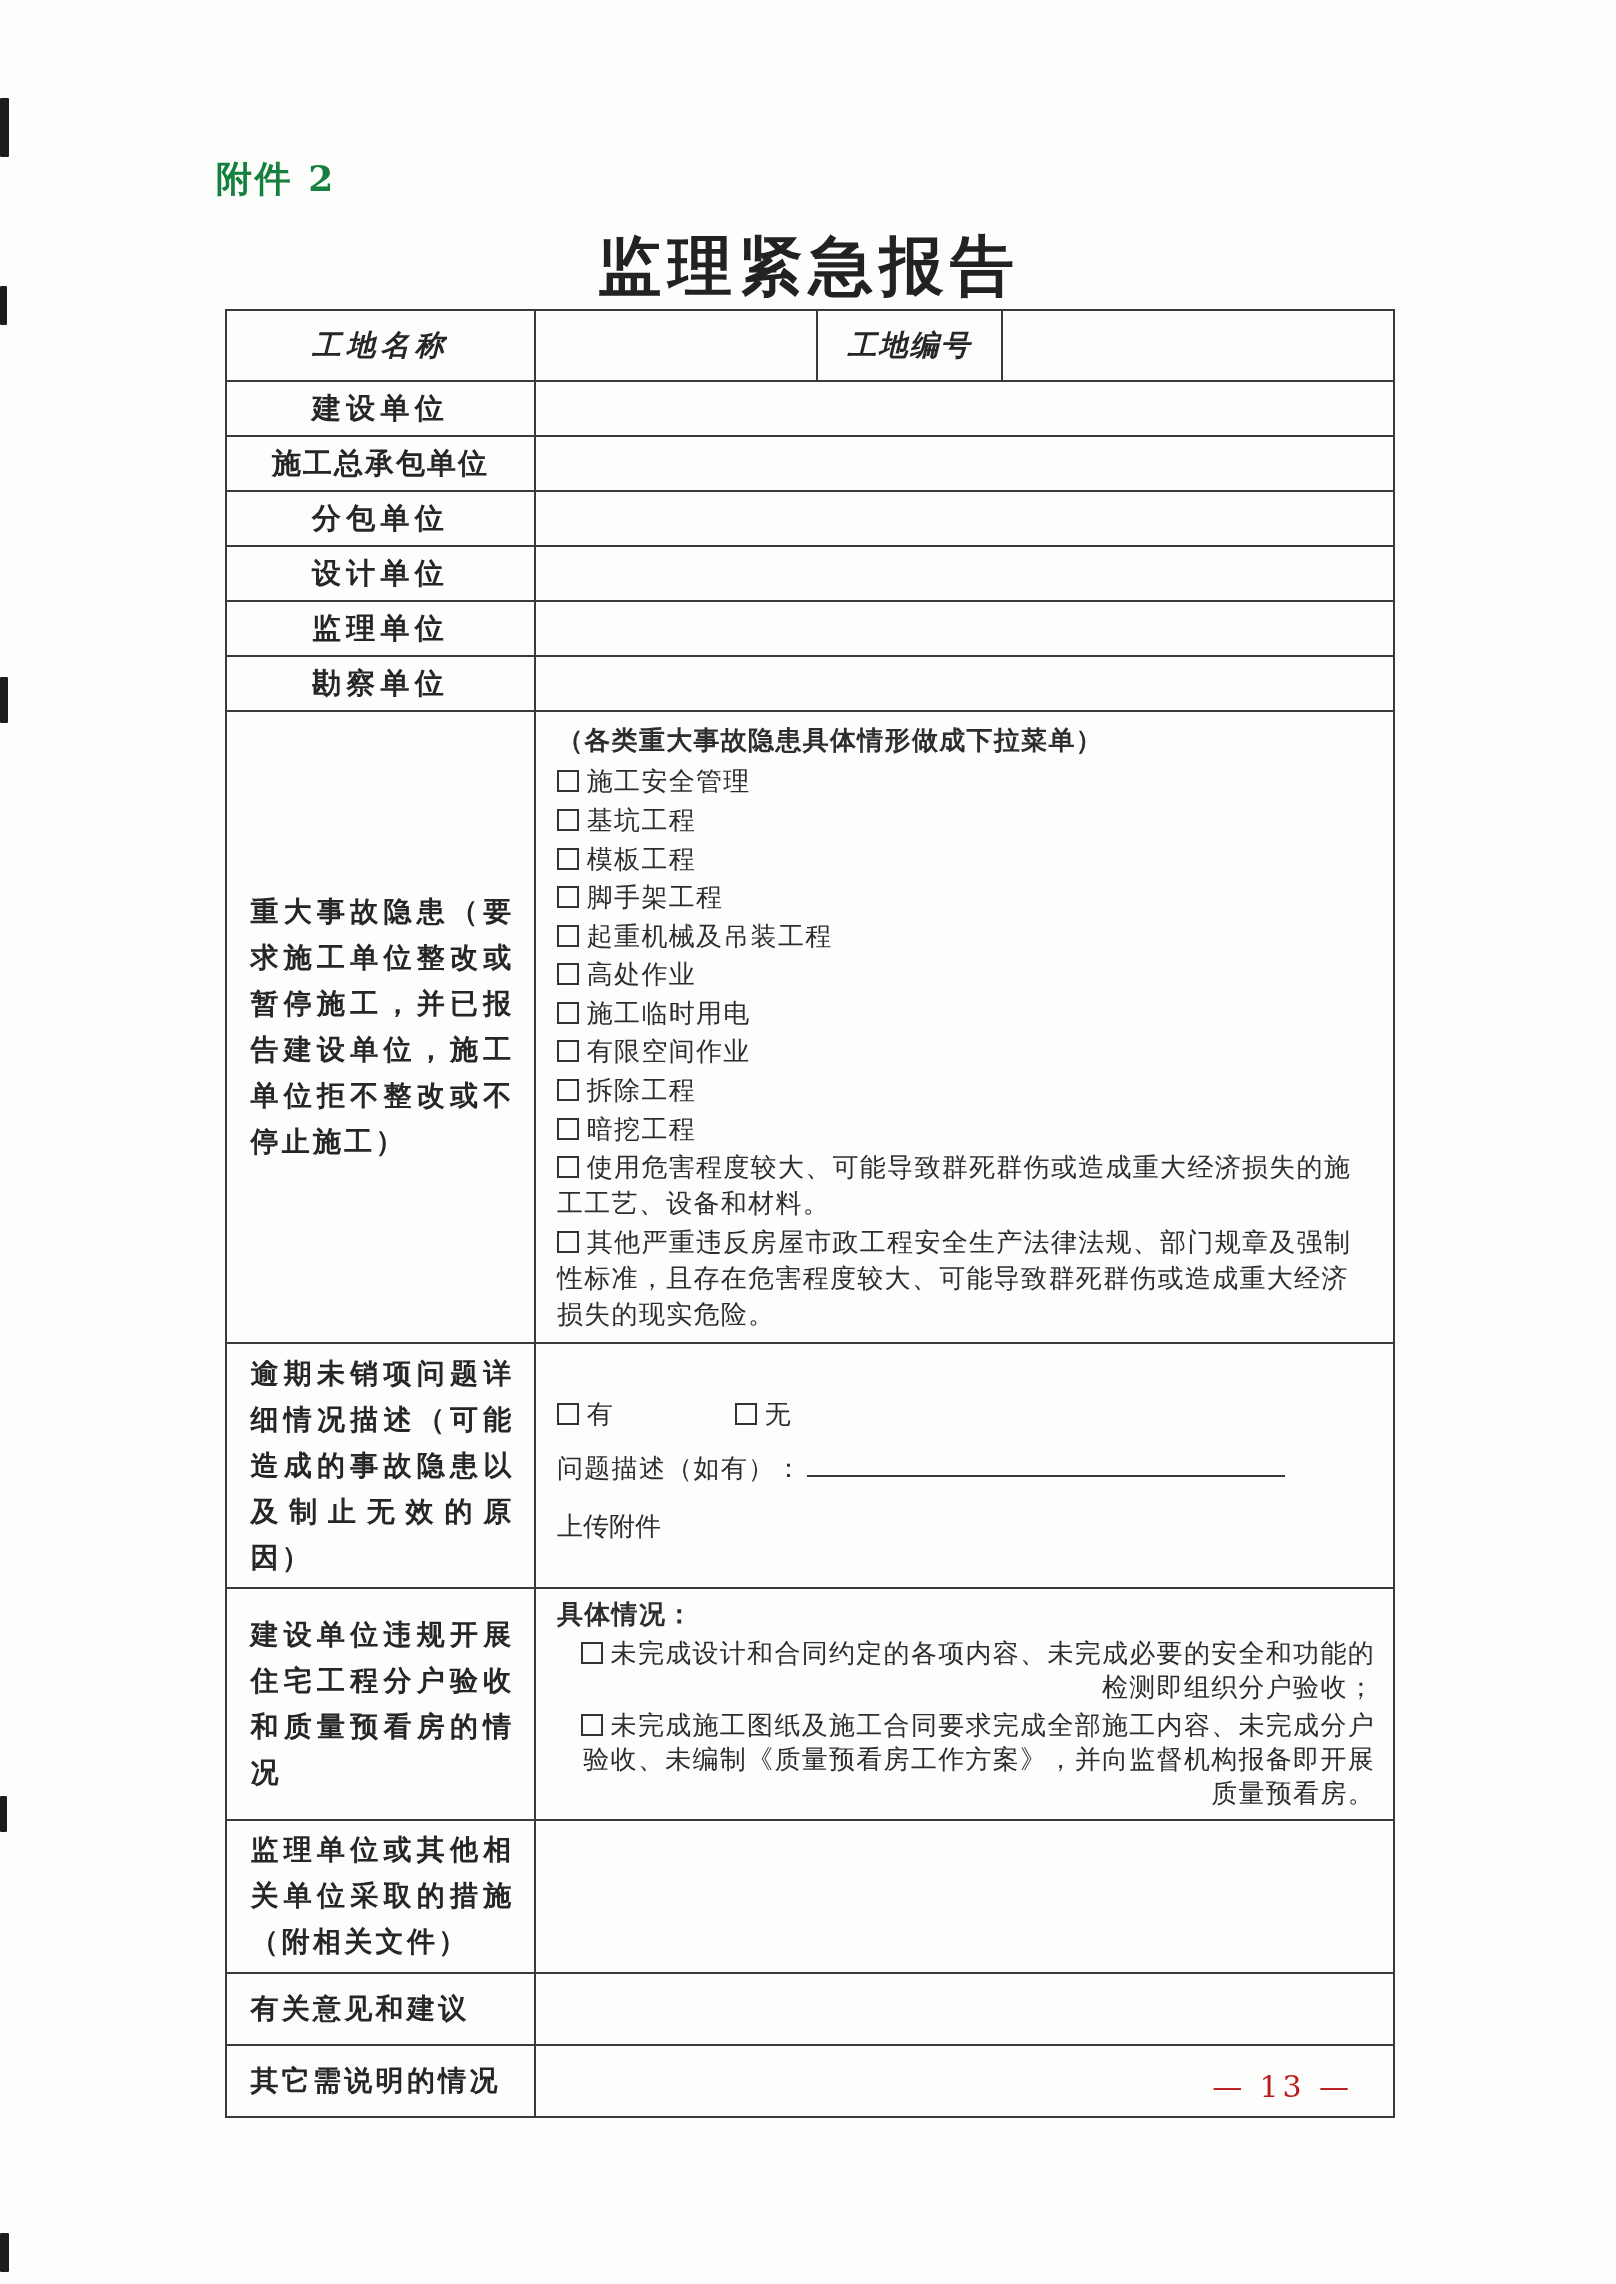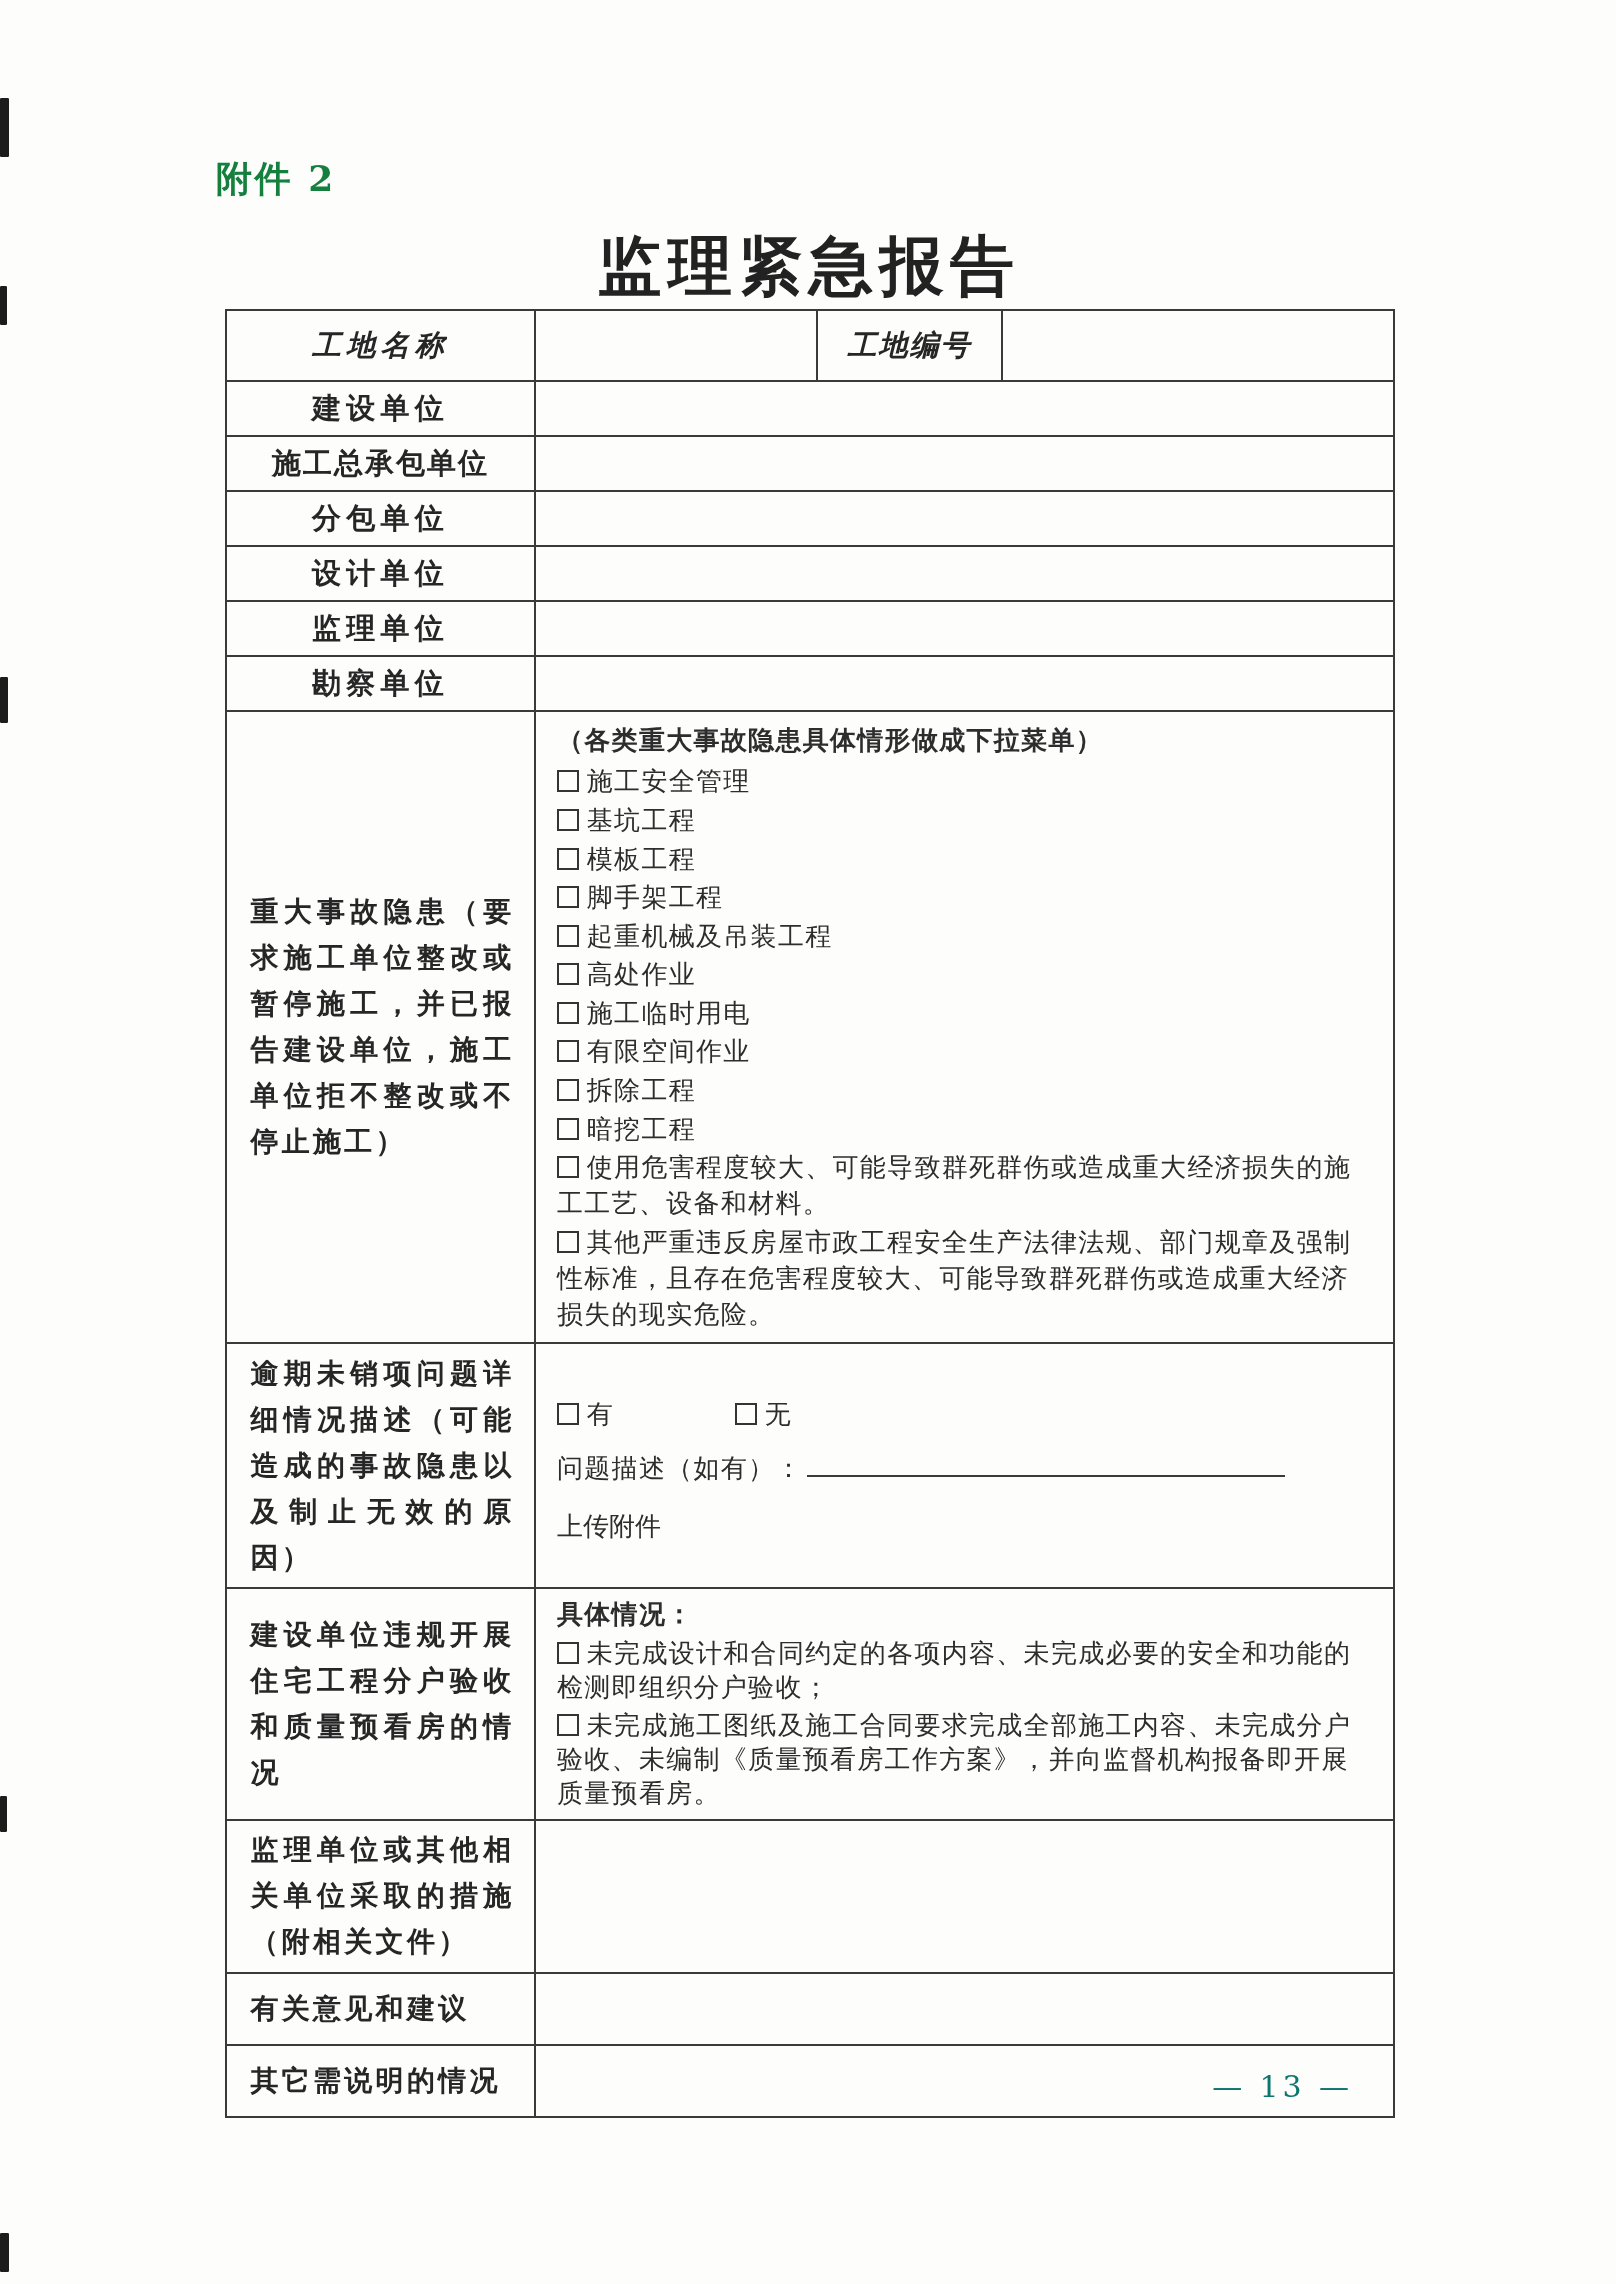--- a/index.html
+++ b/index.html
@@ -116,31 +116,31 @@
 
   .desc-row { margin-bottom: 22px; letter-spacing: 1.3px; }
   .fill-line {
     display: inline-block;
     width: 478px;
     border-bottom: 2px solid #3a3a3a;
     height: 19.5px;
     margin-left: 3.9px;
   }
 
-  .tight .chk-item { line-height: 34px; margin-bottom: 3.9px; }
+  .tight .chk-item { line-height: 34px; margin-bottom: 3.9px; text-align: right; }
   .tight { font-size: 26px; line-height: 34px; }
 
   .page-number {
     position: absolute;
     left: 1198px; top: 2069px;
     width: 169px;
     text-align: center;
     font-size: 30px;
     font-family: "DejaVu Serif", "Liberation Serif", serif;
-    color: #0f766e;
+    color: #b91c1c;
     letter-spacing: 3.9px;
   }
 </style>
 </head>
 <body>
 
 <div class="page">
 
   <div class="scan-mark m1"></div>
   <div class="scan-mark m2"></div>

